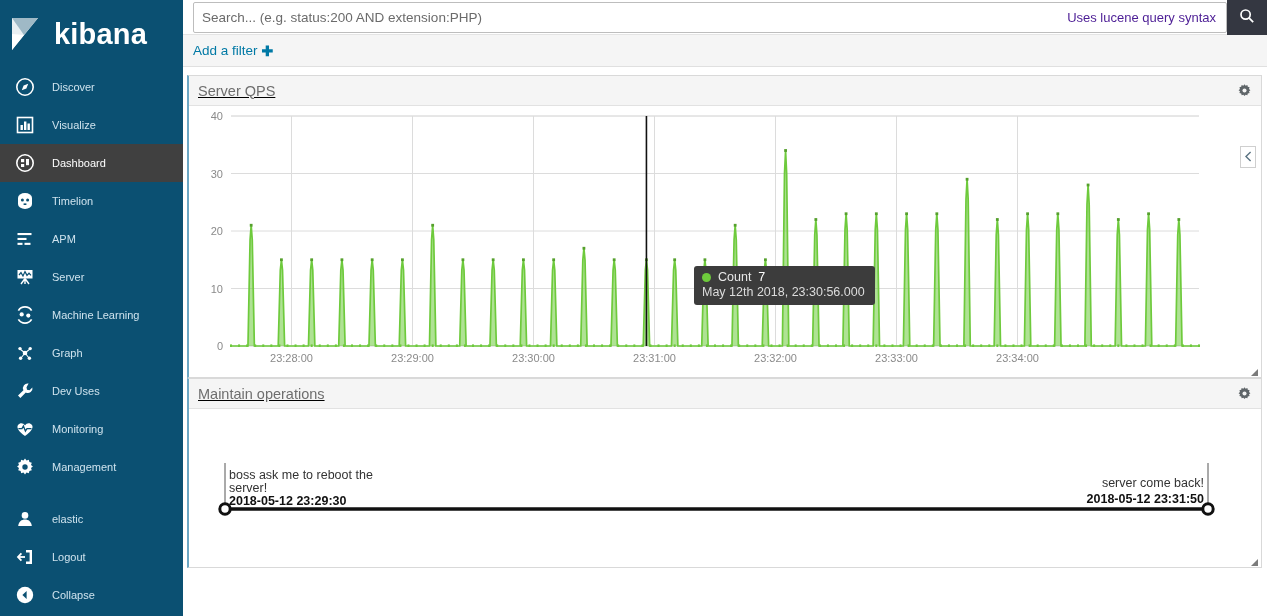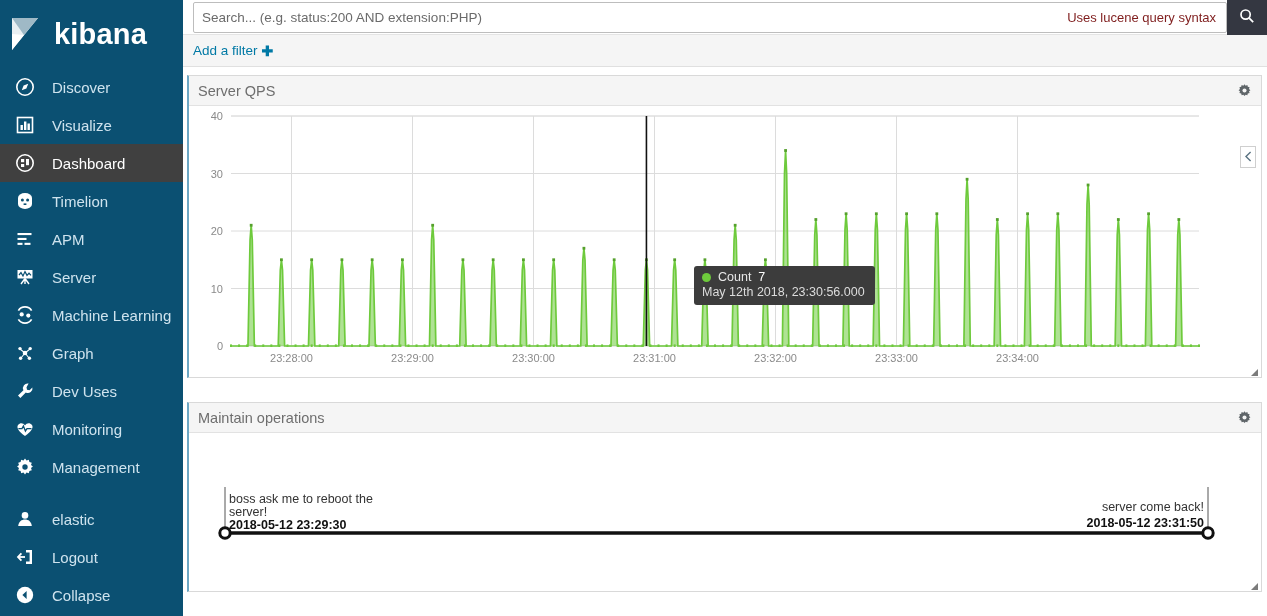--- a/index.html
+++ b/index.html
@@ -23,21 +23,21 @@
     height: 68px; display: flex; align-items: center;
     padding-left: 8px; gap: 10px;
   }
   .brand-logo { width: 36px; height: 36px; flex:0 0 36px; position: relative; }
   .brand-name {
     color: #ffffff; font-size: 29px; font-weight: 700; letter-spacing: .2px;
   }
   .nav { display:flex; flex-direction: column; }
   .nav-item {
     height: 38px; display:flex; align-items:center; gap: 16px;
-    padding-left: 14px; color: #cfe3ee; font-size: 15px;
+    padding-left: 14px; color: #cfe3ee; font-size: 11px;
     cursor: pointer; user-select:none;
   }
   .nav-item.active { background: #404040; color:#ffffff; }
   .nav-icon { width: 22px; height:22px; flex:0 0 22px; display:flex; align-items:center; justify-content:center; }
   .nav-icon svg { display:block; }
   .nav-gap { height: 14px; }
 
   
   .main { flex:1; display:flex; flex-direction:column; background:#ffffff; min-width:0; }
 
@@ -52,42 +52,43 @@
     border:1px solid #bdbdbd; background:#fff; border-radius:2px;
     min-width:0;
   }
   .search-input {
     flex:1; border:none; outline:none; height:100%;
     font-size:13.5px; color:#4a4a4a; padding: 16px 8px;
     font-family:"Liberation Sans", sans-serif; background:transparent; min-width:0;
   }
   .search-input::placeholder { color:#6b6b6b; opacity:1; }
   .lucene-link {
-    color:#7f1d1d; font-size:13px; padding-right:10px; white-space:nowrap; cursor:pointer;
+    color:#4c1d95; font-size:13px; padding-right:10px; white-space:nowrap; cursor:pointer;
   }
   .search-btn {
     width:40px; height:35px; background:#343741; border:none;
     display:flex; align-items:center; justify-content:center; cursor:pointer; flex:0 0 40px;
   }
 
   .filter-row {
     height: 32px; background:#f5f5f5; border-bottom:1px solid #e0e0e0;
     display:flex; align-items:center; padding-left: 10px;
   }
   .filter-link { color:#0079a5; font-size:13.5px; cursor:pointer; display:flex; align-items:center; gap:4px;justify-content:space-between; }
   .plus { font-weight:bold; font-size:14px; }
 
   .panels { flex:1; padding: 8px 5px 0 4px; overflow:hidden; background:#fff; }
 
   .panel {
     border: 1px solid #d9d9d9;
     border-left: 2px solid #6ca7c4;
     background:#fff;
     position:relative;
-    margin-bottom: 24px;
+    margin-bottom: 0;
+    text-decoration: underline;
   }
   .panel-header {
     height: 30px; background:#f5f5f5; border-bottom:1px solid #e2e2e2;
     display:flex; align-items:center; justify-content:space-between;
     padding: 0 8px 0 9px;
   }
   .panel-title { font-size:14.5px; color:#6e6e6e; }
   .gear-btn { cursor:pointer; width:18px; height:18px; display:flex; align-items:center; justify-content:center; }
 
   #panel-qps { height: 303px; }

